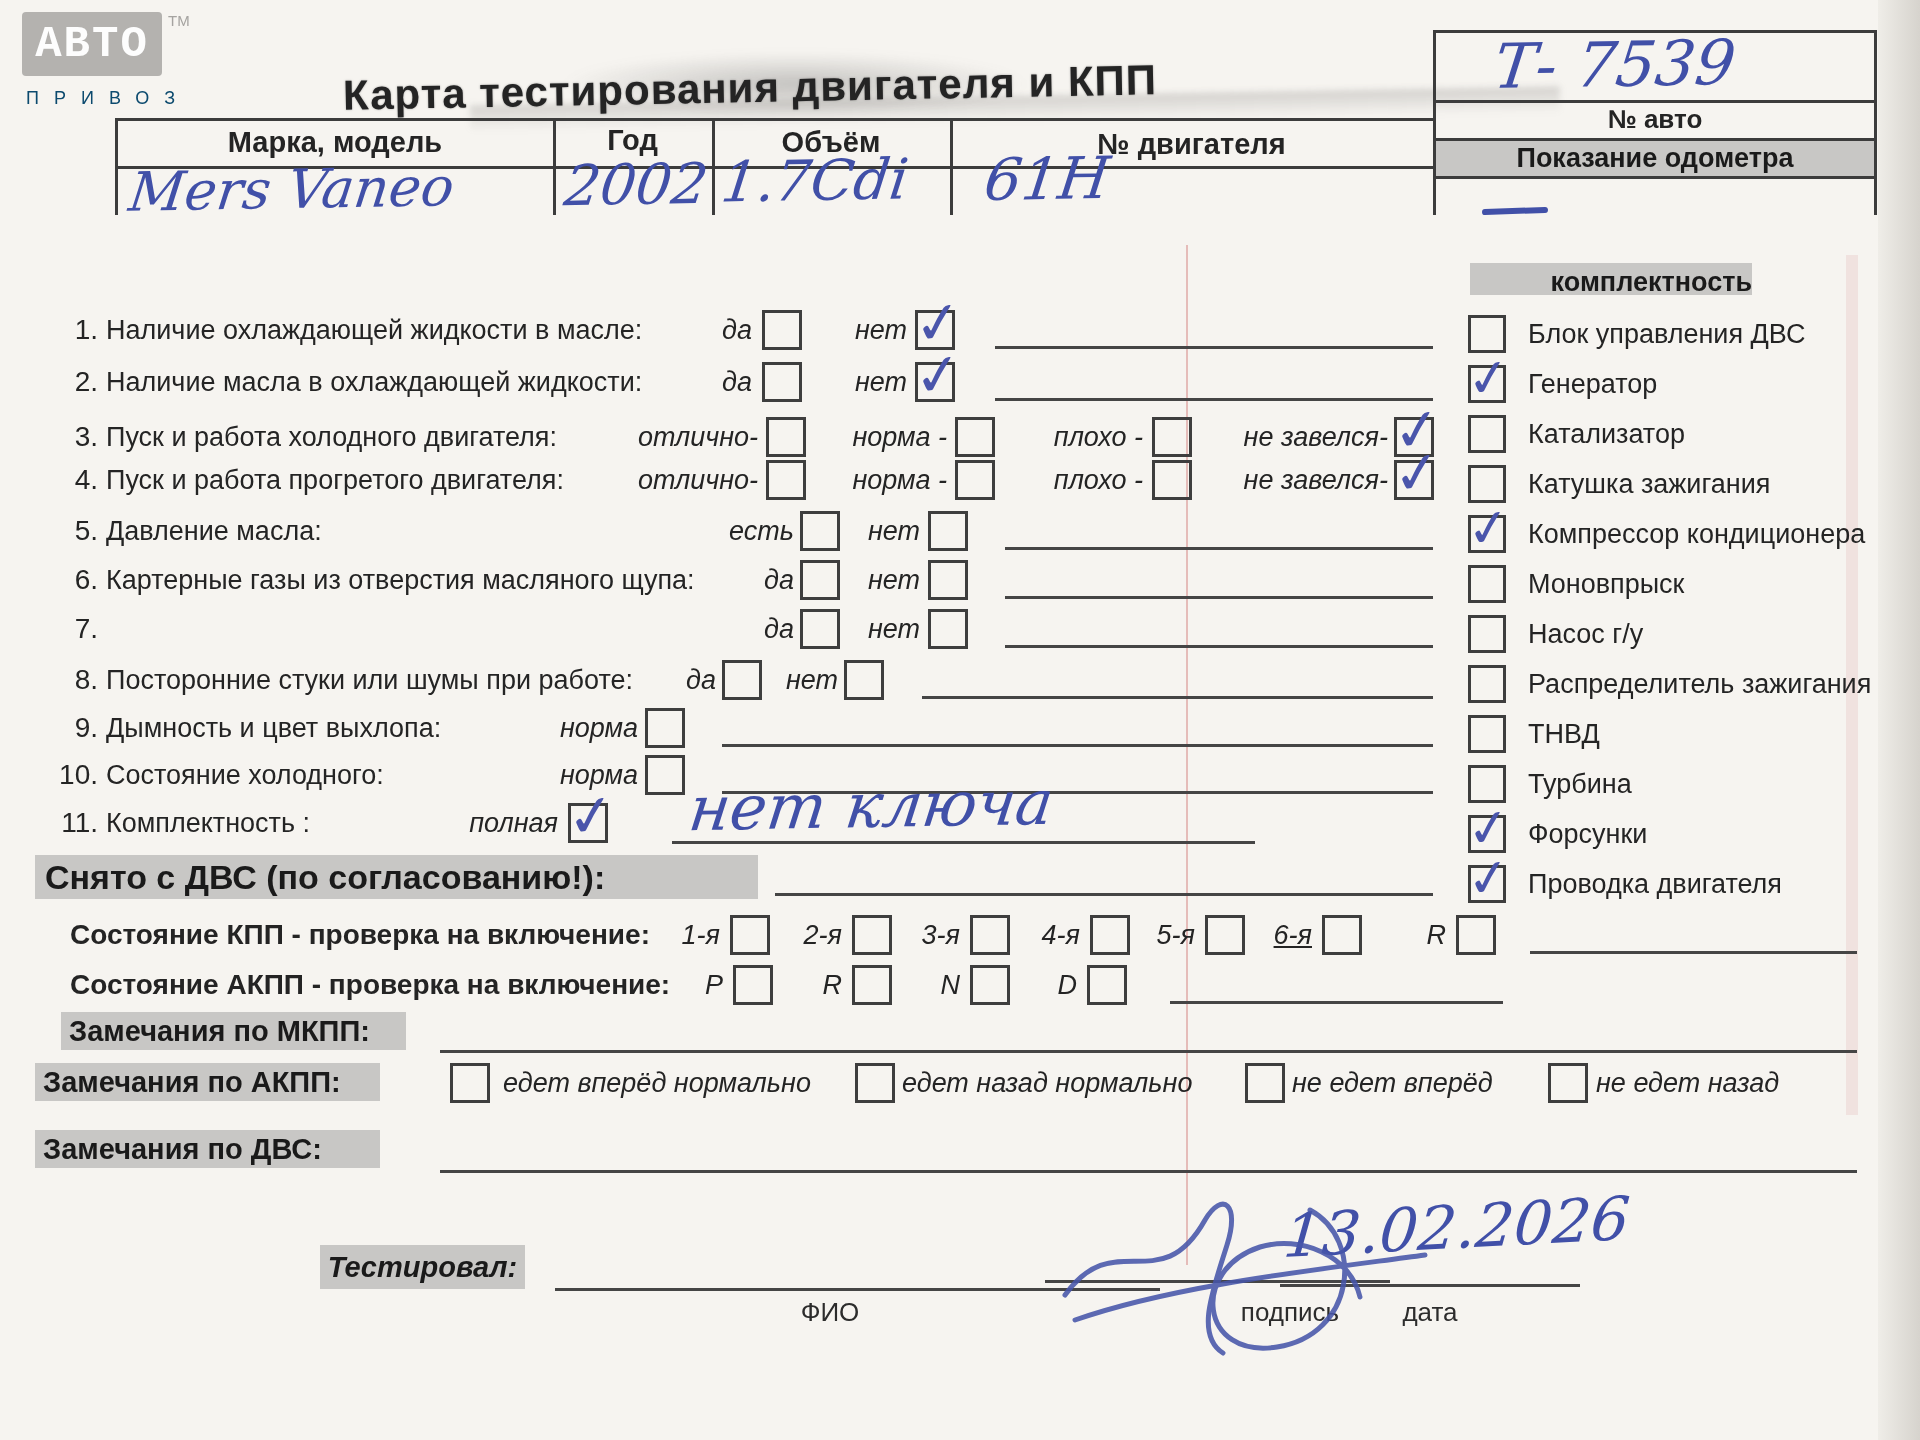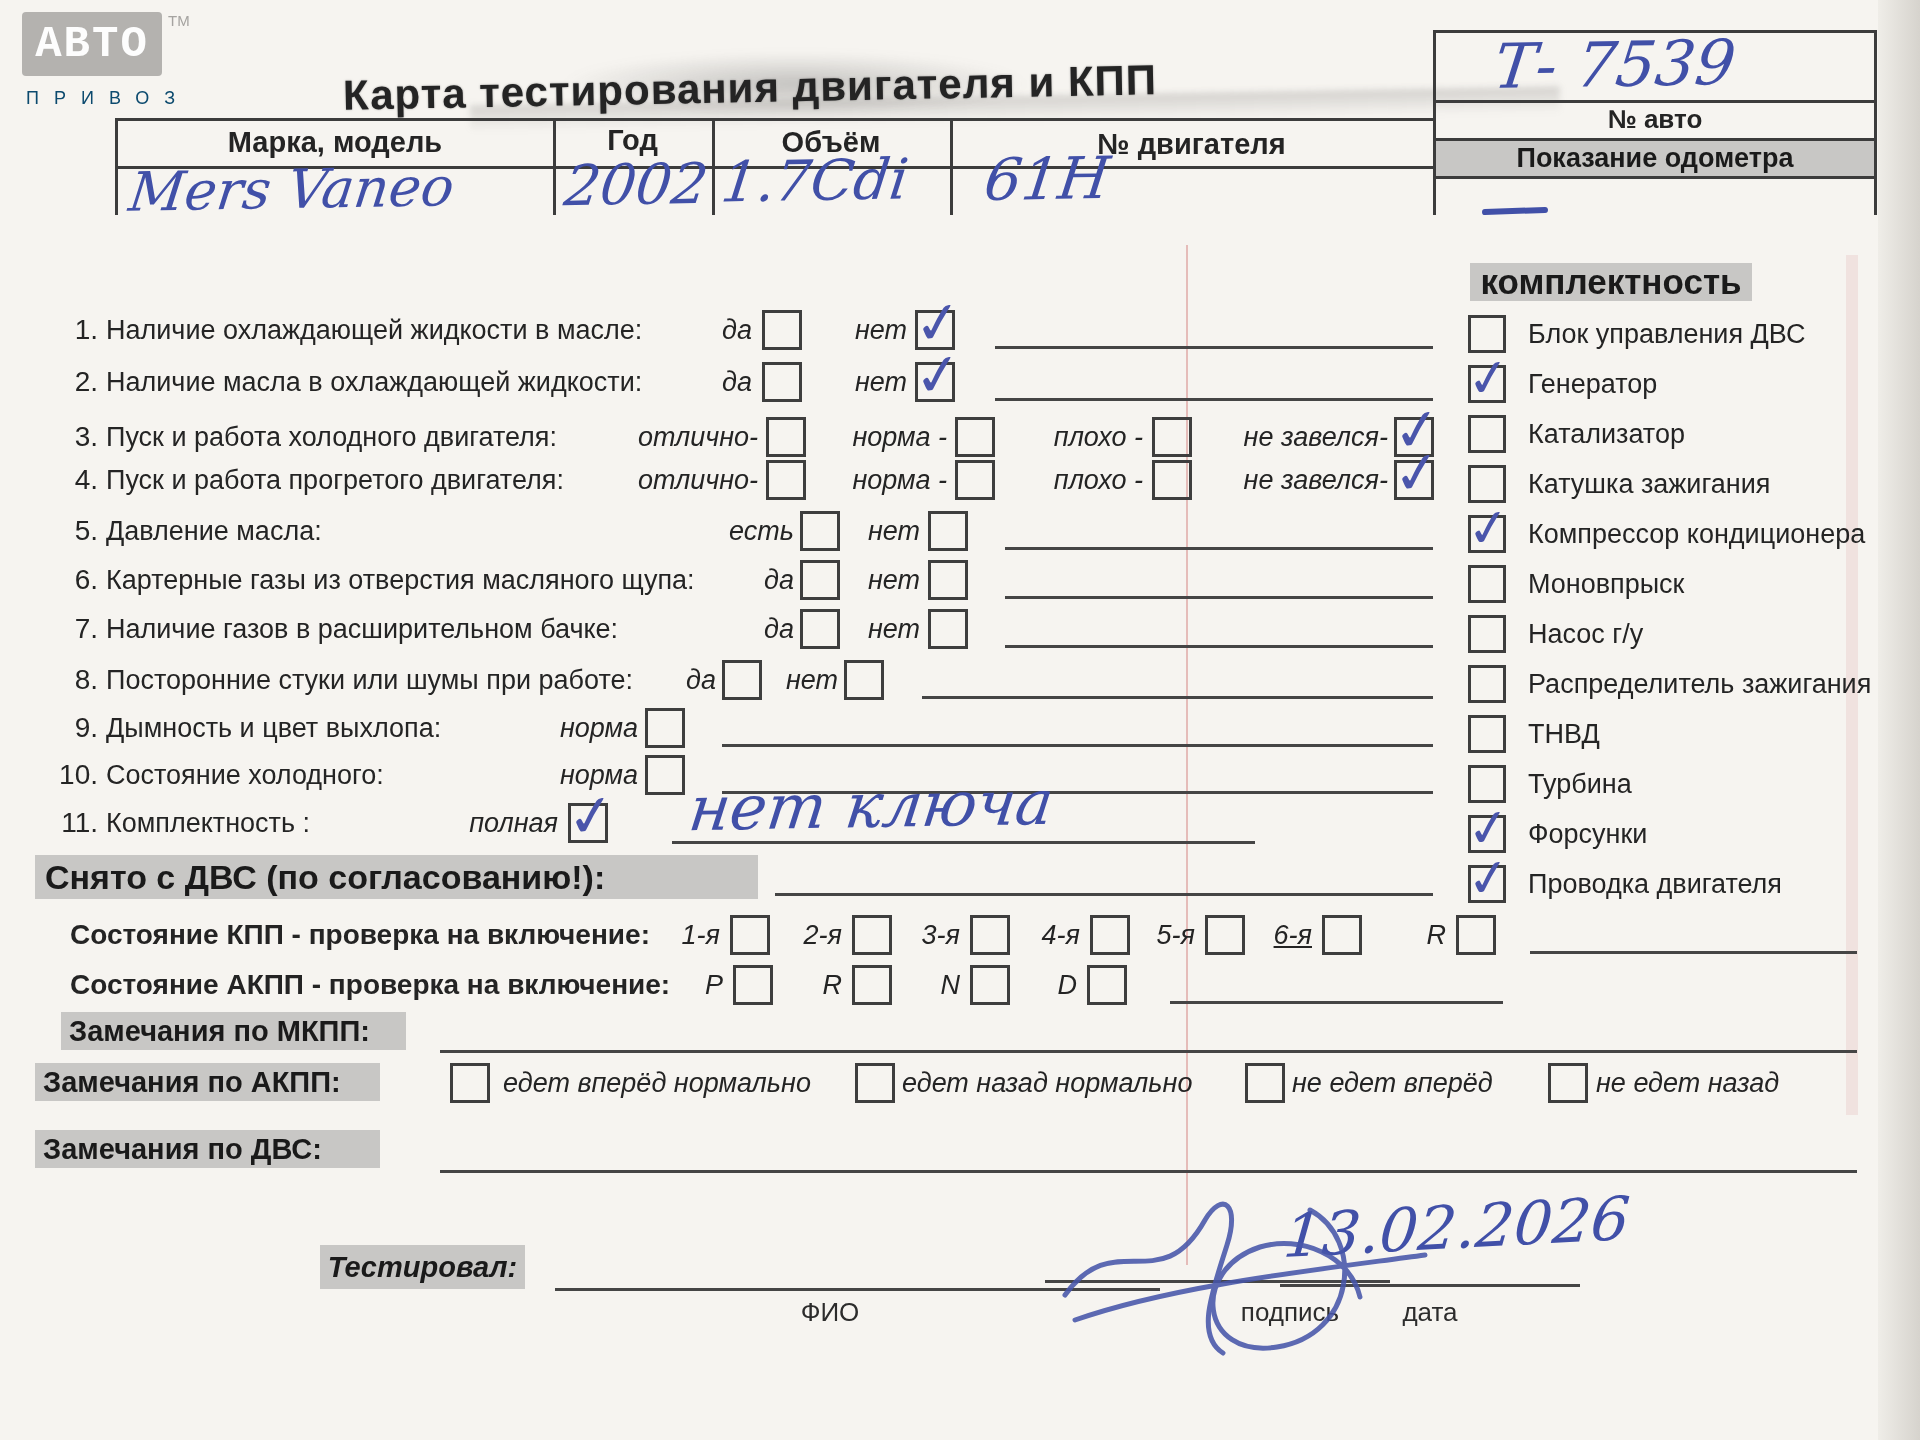--- a/index.html
+++ b/index.html
@@ -93,21 +93,21 @@
   <div class="th" style="left:120px;top:126px;width:430px;">Марка, модель</div>
   <div class="th" style="left:556px;top:124px;width:153px;">Год</div>
   <div class="th" style="left:715px;top:126px;width:232px;">Объём</div>
   <div class="th" style="left:953px;top:128px;width:477px;">№ двигателя</div>
 
   <div class="hw" style="left:130px;top:158px;font-size:54px;">Mers Vaneo</div>
   <div class="hw" style="left:565px;top:152px;font-size:56px;">2002</div>
   <div class="hw" style="left:722px;top:148px;font-size:56px;">1.7Cdi</div>
   <div class="hw" style="left:985px;top:145px;font-size:58px;">61H</div>
 
-  <div class="band" style="left:1470px;top:263px;width:282px;height:38px;font-size:35px;text-align:center;line-height:38px;">комплектность</div>
+  <div class="band" style="left:1470px;top:263px;width:282px;height:32px;font-size:27px;text-align:right;line-height:38px;">комплектность</div>
   <div class="comp-item" style="top:315px;">
     <span class="box sm" style="left:0;"></span>
     <span class="clbl">Блок управления ДВС</span>
   </div>
   <div class="comp-item" style="top:365px;">
     <span class="box sm checked" style="left:0;"></span>
     <span class="clbl">Генератор</span>
   </div>
   <div class="comp-item" style="top:415px;">
     <span class="box sm" style="left:0;"></span>
@@ -205,21 +205,20 @@
     <span class="num">6.</span>
     <span class="lbl">Картерные газы из отверстия масляного щупа:</span>
     <span class="opt" style="left:680px;width:114px;">да</span>
     <span class="box" style="left:800px;"></span>
     <span class="opt" style="left:845px;width:75px;">нет</span>
     <span class="box" style="left:928px;"></span>
     <span class="uline" style="left:1005px;width:428px;top:36px;"></span>
   </div>
   <div class="crow" style="top:609px;">
     <span class="num">7.</span>
-    <span class="lbl">Наличие газов в расширительном бачке:</span>
     <span class="opt" style="left:680px;width:114px;">да</span>
     <span class="box" style="left:800px;"></span>
     <span class="opt" style="left:845px;width:75px;">нет</span>
     <span class="box" style="left:928px;"></span>
     <span class="uline" style="left:1005px;width:428px;top:36px;"></span>
   </div>
   <div class="crow" style="top:660px;">
     <span class="num">8.</span>
     <span class="lbl">Посторонние стуки или шумы при работе:</span>
     <span class="opt" style="left:640px;width:76px;">да</span>

